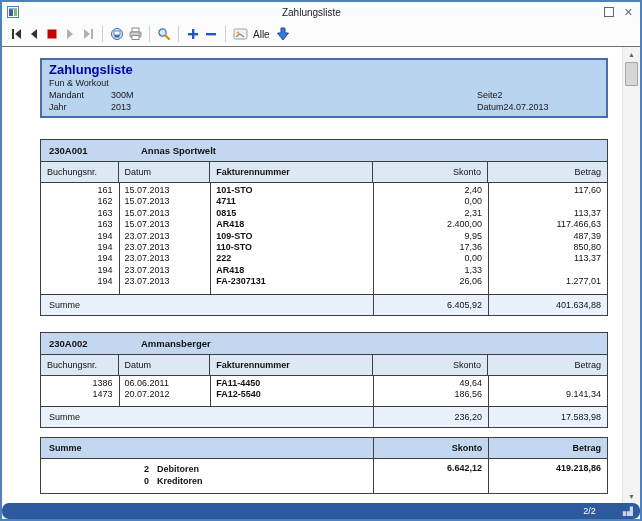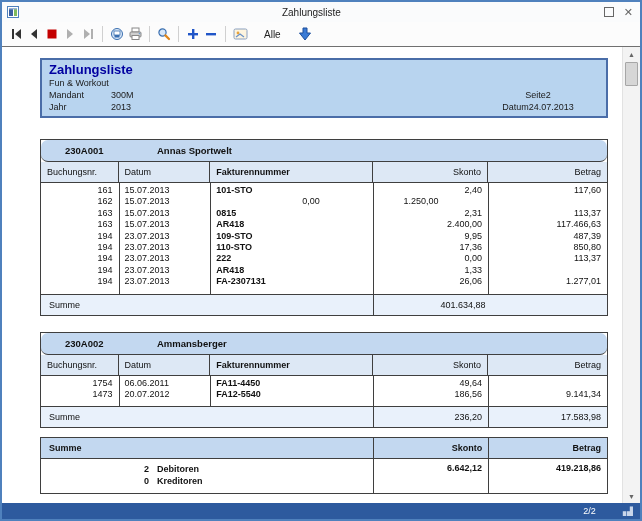--- a/index.html
+++ b/index.html
@@ -7,40 +7,40 @@
   
   .titlebar{height:20px;display:flex;align-items:center;padding:0 5px;background:#fafbfc;flex:0 0 auto;}
   .titlebar .title{flex:1;text-align:center;font-size:10px;color:#222;}
   .winbtns{display:flex;align-items:center;gap:10px;margin-right:2px;}
   .btn-max{width:8px;height:8px;border:1px solid #666;display:inline-block;}
   .btn-close{font-size:11px;color:#666;line-height:8px;}
   
   .toolbar{height:24px;display:flex;align-items:center;padding:0 6px;background:#fcfcfc;border-bottom:1px solid #707070;flex:0 0 auto;gap:2px;}
   .tbtn{width:16px;height:16px;display:flex;align-items:center;justify-content:center;}
   .tsep{width:1px;height:16px;background:#d0d0d0;margin:0 4px;}
-  .alle{font-size:10px;color:#222;margin:0 14px;}
+  .alle{font-size:10px;color:#222;margin:0 3px;}
   
   .content{flex:1 1 auto;display:flex;overflow:hidden;background:#fff;}
   .report{flex:1;padding:11px 0 0 38px;}
   
   .vscroll{flex:0 0 17px;background:#f3f3f3;border-left:1px solid #e2e2e2;display:flex;flex-direction:column;align-items:center;}
   .sarrow{height:14px;width:100%;display:flex;align-items:center;justify-content:center;font-size:7px;color:#666;}
   .sthumb{width:11px;height:22px;background:#d6d6d6;border:1px solid #a6a6a6;border-radius:1px;margin-top:1px;}
   .sfill{flex:1;}
   
   .hdrbox{width:568px;box-sizing:border-box;background:#b8d4ef;border:2px solid #4a6da8;padding:2px 7px 4px;position:relative;margin-bottom:21px;}
   .rtitle{font-size:13px;font-weight:bold;color:#0000a0;}
   .rsub{font-size:9px;color:#1a1a1a;margin-top:1px;}
   .frow{display:flex;font-size:9px;color:#1a1a1a;margin-top:2px;}
   .flabel{width:62px;}
   .rightfields{position:absolute;right:7px;bottom:4px;width:122px;font-size:9px;color:#1a1a1a;}
-  .rfrow{display:flex;justify-content:center;margin-top:2px;}
+  .rfrow{display:flex;justify-content:flex-start;margin-top:2px;}
   
   .gtable{width:568px;box-sizing:border-box;border:1px solid #3f3f3f;font-size:9px;color:#111;}
-  .grp-head{background:#c3d8f0;border-bottom:1px solid #3f3f3f;padding:5px 24px;font-weight:bold;font-size:9.5px;display:flex;border-radius:7px;}
+  .grp-head{background:#c3d8f0;border-bottom:1px solid #3f3f3f;padding:5px 8px;font-weight:bold;font-size:9.5px;display:flex;}
   .grp-id{width:92px;}
   .row{display:flex;}
   .cell{box-sizing:border-box;padding:5px 6px;}
   .c0{width:13.7%;}
   .c1{width:16.2%;}
   .c2{width:28.7%;font-weight:bold;}
   .c3{width:20.4%;text-align:right;}
   .c4{width:21.0%;text-align:right;}
   .col-head{background:#dde8f5;border-bottom:1px solid #3f3f3f;}
   .col-head .cell{border-right:1px solid #3f3f3f;}
@@ -60,21 +60,21 @@
   .tot-head{background:#c3d8f0;border-bottom:1px solid #3f3f3f;font-weight:bold;}
   .tot-head .cleft{width:58.6%;box-sizing:border-box;padding:5px 8px;}
   .tot-head .c3,.tot-head .c4{border-left:1px solid #3f3f3f;padding:5px 6px;}
   .tot-body{display:flex;align-items:stretch;min-height:34px;}
   .tot-body .cleft{width:58.6%;box-sizing:border-box;padding:4px 8px;font-weight:bold;}
   .tot-body .c3,.tot-body .c4{border-left:1px solid #3f3f3f;padding:4px 6px;font-weight:bold;}
   .totline{display:flex;line-height:12px;}
   .totcount{width:100px;text-align:right;}
   .totlabel{margin-left:8px;}
   
-  .statusbar{flex:0 0 16px;background:#2d5a9e;color:#fff;display:flex;align-items:center;justify-content:flex-end;font-size:9px;padding:0 6px;gap:24px;}
+  .statusbar{flex:0 0 16px;background:#2d5a9e;color:#fff;display:flex;align-items:center;justify-content:flex-end;font-size:9px;padding:0 6px;gap:24px;border-radius:7px;}
   .grip{display:inline-block;color:#c9d6ea;font-size:8px;letter-spacing:1px;}
   svg{display:block;}
 </style>
 </head>
 <body>
 
 <div class="window">
 
   <div class="titlebar">
     <span>
@@ -217,22 +217,22 @@
         <div class="drow">
               <div class="cell c0">161</div>
               <div class="cell c1">15.07.2013</div>
               <div class="cell c2">101-STO</div>
               <div class="cell c3">2,40</div>
               <div class="cell c4">117,60</div>
             </div>
             <div class="drow">
               <div class="cell c0">162</div>
               <div class="cell c1">15.07.2013</div>
+              <div class="cell c2">4711</div>
               <div class="cell c3">0,00</div>
-              <div class="cell c4">1.250,00</div>
             </div>
             <div class="drow">
               <div class="cell c0">163</div>
               <div class="cell c1">15.07.2013</div>
               <div class="cell c2">0815</div>
               <div class="cell c3">2,31</div>
               <div class="cell c4">113,37</div>
             </div>
             <div class="drow">
               <div class="cell c0">163</div>
@@ -271,20 +271,21 @@
             <div class="drow">
               <div class="cell c0">194</div>
               <div class="cell c1">23.07.2013</div>
               <div class="cell c2">FA-2307131</div>
               <div class="cell c3">26,06</div>
               <div class="cell c4">1.277,01</div>
             </div>
           </div>
         <div class="row sum-row">
           <div class="cleft">Summe</div>
+          <div class="cell c3">6.405,92</div>
           <div class="cell c4">401.634,88</div>
         </div>
       </div>
 
       <div class="gtable mb25">
         <div class="grp-head">
           <span class="grp-id">230A002</span>
           <span>Ammansberger</span>
         </div>
         <div class="row col-head">
@@ -293,21 +294,21 @@
           <div class="cell c2">Fakturennummer</div>
           <div class="cell c3">Skonto</div>
           <div class="cell c4">Betrag</div>
         </div>
         <div class="data-body">
           <div class="vline vl0"></div>
           <div class="vline vl1"></div>
           <div class="vline vl2"></div>
           <div class="vline vl3"></div>
         <div class="drow">
-              <div class="cell c0">1754</div>
+              <div class="cell c0">1386</div>
               <div class="cell c1">06.06.2011</div>
               <div class="cell c2">FA11-4450</div>
               <div class="cell c3">49,64</div>
             </div>
             <div class="drow">
               <div class="cell c0">1473</div>
               <div class="cell c1">20.07.2012</div>
               <div class="cell c2">FA12-5540</div>
               <div class="cell c3">186,56</div>
               <div class="cell c4">9.141,34</div>

